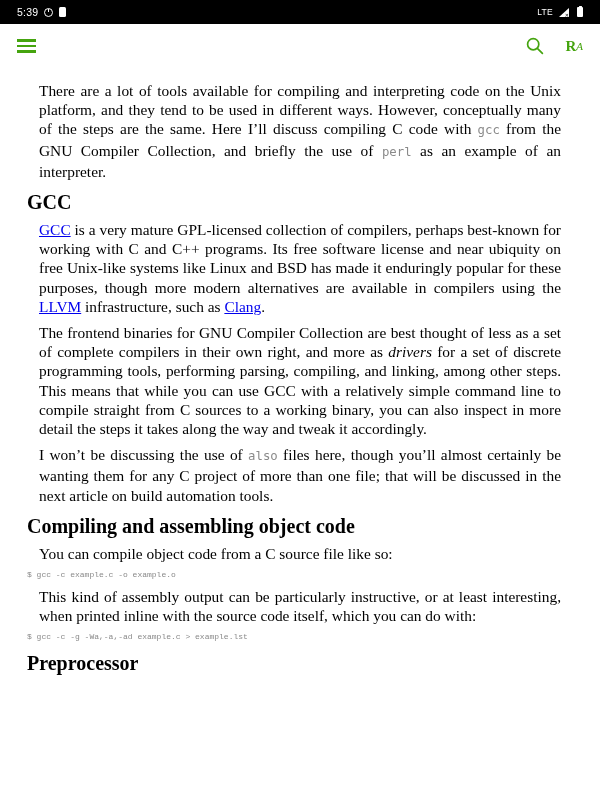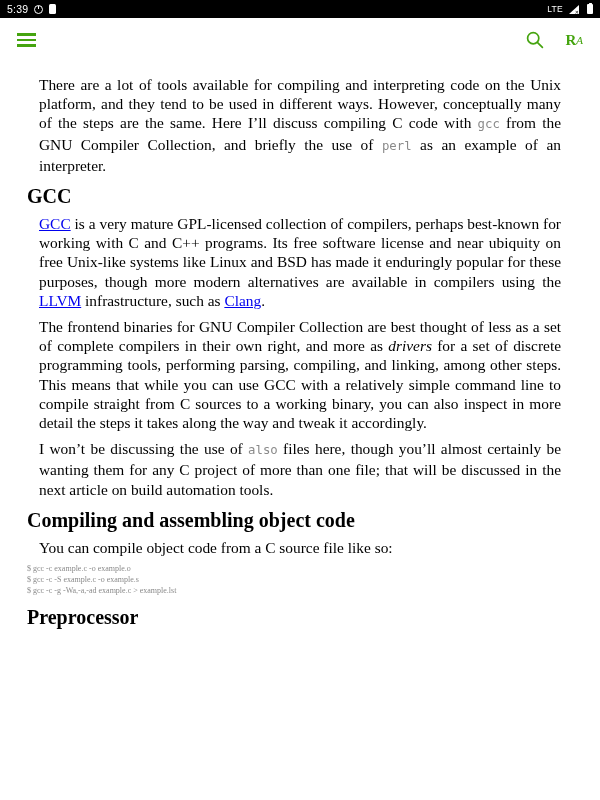--- a/index.html
+++ b/index.html
@@ -2,23 +2,23 @@
 <html style="--accent: #45a40f; --link-color: #0000ee; --code-color: #8a8a8a;"><head>
 <meta charset="utf-8">
 <style>
   html,body{margin:0;padding:0;}
   body{
     width:600px;height:800px;overflow:hidden;background:#ffffff;
     font-family:"Liberation Serif", serif;position:relative;
   }
   
   .status-bar{
-    height:18px;background:#000000;color:#ffffff;
+    height:24px;background:#000000;color:#ffffff;
     display:flex;align-items:center;justify-content:space-between;
-    padding:0 7px;font-family:"Liberation Sans", sans-serif;
+    padding:0 17px;font-family:"Liberation Sans", sans-serif;
   }
   .sb-left,.sb-right{display:flex;align-items:center;gap:6px;}
   .sb-time{font-size:10.5px;letter-spacing:0.2px;}
   .sb-net{font-size:8.5px;font-weight:normal;letter-spacing:0.3px;}
   .ic-clock{
     width:9px;height:9px;border:1.4px solid #ffffff;border-radius:50%;
     position:relative;box-sizing:border-box;
   }
   .ic-clock::after{
     content:"";position:absolute;left:2.6px;top:0.8px;width:1.2px;height:3px;background:#ffffff;
@@ -53,21 +53,21 @@
   .font-icon .fi-sub{font-size:11px;font-style:italic;vertical-align:-2px;}
   
   .content{padding:6px 27px 0 27px;}
   .content p{
     font-size:15.4px;line-height:19.2px;text-align:justify;margin:7px 12px;color:#000000;
   }
   .content h2{
     font-size:20px;line-height:22px;margin:10px 0 5px 0;color:#000000;font-weight:bold;
   }
   .content pre{
-    font-family:Liberation Serif, serif;
+    font-family:Liberation Mono, monospace;
     font-size:8px;line-height:10px;color:var(--code-color);margin:1px 0;white-space:pre;
   }
   .content code{
     font-family:"DejaVu Sans Mono","Liberation Mono",monospace;
     font-size:12.3px;color:var(--code-color);
   }
   .content a{color:var(--link-color);text-decoration:underline;cursor:pointer;}
   .content em{font-style:italic;}
 </style>
 </head>
@@ -107,16 +107,16 @@
 
 <div class="content">
     <p>There are a lot of tools available for compiling and interpreting code on the Unix platform, and they tend to be used in different ways. However, conceptually many of the steps are the same. Here I’ll discuss compiling C code with <code>gcc</code> from the GNU Compiler Collection, and briefly the use of <code>perl</code> as an example of an interpreter.</p>
     <h2>GCC</h2>
     <p><a href="#">GCC</a> is a very mature GPL-licensed collection of compilers, perhaps best-known for working with C and C++ programs. Its free software license and near ubiquity on free Unix-like systems like Linux and BSD has made it enduringly popular for these purposes, though more modern alternatives are available in compilers using the <a href="#">LLVM</a> infrastructure, such as <a href="#">Clang</a>.</p>
     <p>The frontend binaries for GNU Compiler Collection are best thought of less as a set of complete compilers in their own right, and more as <em>drivers</em> for a set of discrete programming tools, performing parsing, compiling, and linking, among other steps. This means that while you can use GCC with a relatively simple command line to compile straight from C sources to a working binary, you can also inspect in more detail the steps it takes along the way and tweak it accordingly.</p>
     <p>I won’t be discussing the use of <code>also</code> files here, though you’ll almost certainly be wanting them for any C project of more than one file; that will be discussed in the next article on build automation tools.</p>
     <h2>Compiling and assembling object code</h2>
     <p>You can compile object code from a C source file like so:</p>
     <pre>$ gcc -c example.c -o example.o</pre>
-    <pre>$ gcc -c -S example.c -o example.s</pre>
+    <p>This kind of assembly output can be particularly instructive, or at least interesting, when printed inline with the source code itself, which you can do with:</p>
     <pre>$ gcc -c -g -Wa,-a,-ad example.c &gt; example.lst</pre>
     <h2>Preprocessor</h2>
   </div>
 
 </body></html>

